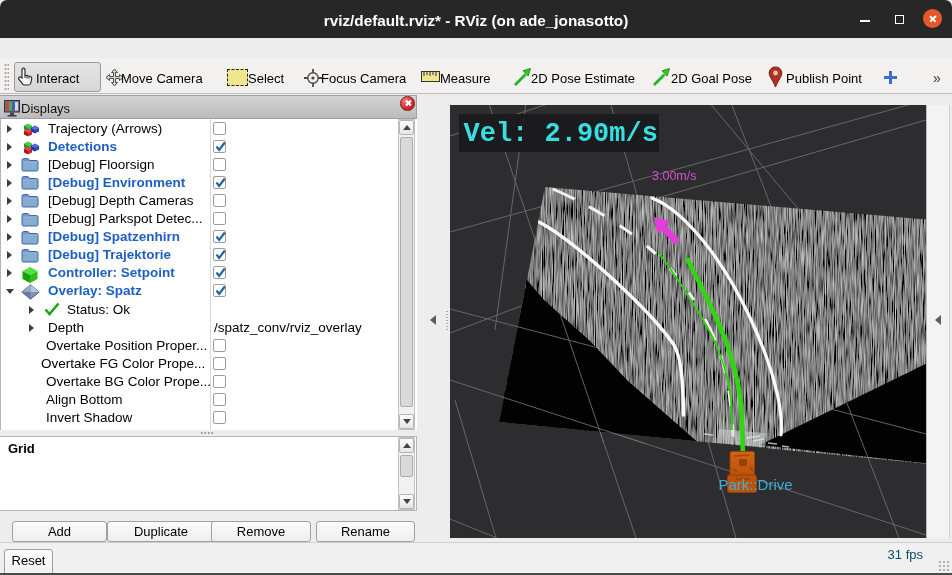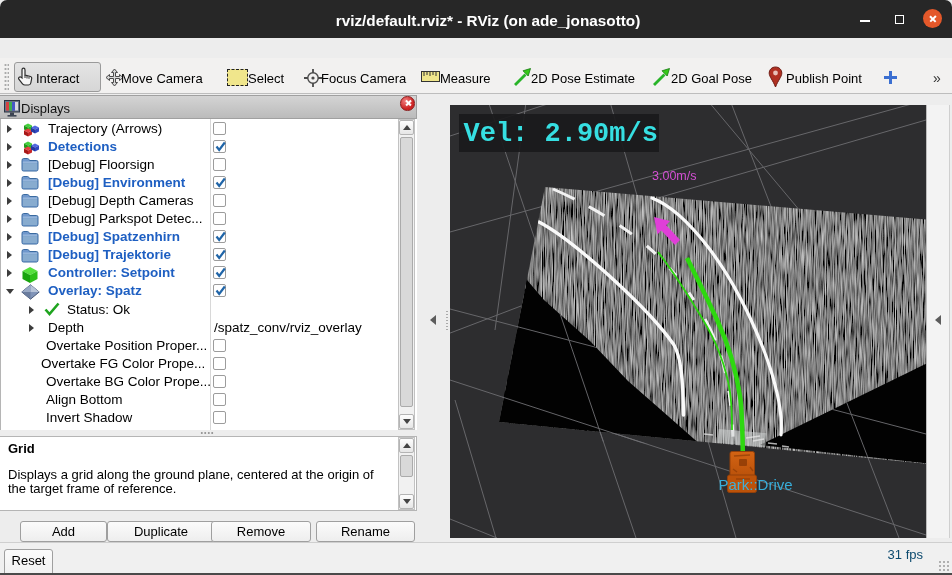--- a/index.html
+++ b/index.html
@@ -1,18 +1,18 @@
 <!DOCTYPE html>
 <html><head>
 <meta charset="utf-8">
 <style>
 * { margin:0; padding:0; box-sizing:border-box; }
 html,body { width:952px; height:575px; overflow:hidden; background:#ededed;
   font-family:"Liberation Sans", sans-serif; }
-#win { position:relative; width:952px; height:575px;padding-left:12px; }
+#win { position:relative; width:952px; height:575px; }
 .abs { position:absolute; }
 
 
 #titlebar { left:0; top:0; width:952px; height:38px; background:#272727;
   border-radius:7px 7px 0 0; }
 #title { width:100%; text-align:center; color:#fff; font-size:15.3px;
   font-weight:bold; top:12px; }
 
 
 #menubar { left:0; top:38px; width:952px; height:20px; background:#f2f1f0;
@@ -291,29 +291,28 @@
   <div class="tri" style="left:403px;top:125px;border-left:4px solid transparent;border-right:4px solid transparent;border-bottom:5px solid #444"></div>
   <div class="sbb" style="left:399px;top:414px;width:15px;height:15px"></div>
   <div class="tri" style="left:403px;top:419px;border-left:4px solid transparent;border-right:4px solid transparent;border-top:5px solid #444"></div>
   <div class="sbt" style="left:400px;top:137px;width:13px;height:270px"></div>
 
   <div id="splitter" class="abs"></div>
   <div class="abs" style="left:200px;top:432px;width:14px;height:2px;background-image:radial-gradient(circle,#999 0.8px,transparent 1px);background-size:3.5px 2px;"></div>
 
   <div id="help" class="abs"></div>
   <div class="abs" style="left:8px;top:441px;font-size:13px;font-weight:bold">Grid</div>
-  <div class="abs" style="left:8px;top:468px;width:385px;font-size:13px;line-height:13.5px">Displays a grid along the ground plane, centered at the origin of the target frame of reference.</div>
   <div class="sb abs" style="left:398px;top:437px;width:17px;height:73px"></div>
   <div class="sbb" style="left:399px;top:438px;width:15px;height:15px"></div>
   <div class="tri" style="left:403px;top:443px;border-left:4px solid transparent;border-right:4px solid transparent;border-bottom:5px solid #444"></div>
   <div class="sbb" style="left:399px;top:494px;width:15px;height:15px"></div>
   <div class="tri" style="left:403px;top:499px;border-left:4px solid transparent;border-right:4px solid transparent;border-top:5px solid #444"></div>
   <div class="sbt" style="left:400px;top:455px;width:13px;height:22px"></div>
 
-  <div class="btn" style="left:20px;width:87px">Add</div>
+  <div class="btn" style="left:12px;width:95px">Add</div>
   <div class="btn" style="left:107px;width:108px">Duplicate</div>
   <div class="btn" style="left:211px;width:100px">Remove</div>
   <div class="btn" style="left:316px;width:99px">Rename</div>
 
   <div class="handle" style="left:430px;top:315px"></div>
   <div class="abs" style="left:446px;top:310px;width:2px;height:22px;background-image:radial-gradient(circle,#aaa 0.7px,transparent 1px);background-size:2px 3px;"></div>
   <div class="abs" style="left:926px;top:105px;width:1px;height:433px;background:#bcbcbc"></div>
   <div class="abs" style="left:927px;top:105px;width:22px;height:433px;background:#f3f3f3"></div>
   <div class="abs" style="left:949px;top:105px;width:1px;height:433px;background:#cfcfcf"></div>
   <div class="handle" style="left:935px;top:315px"></div>

